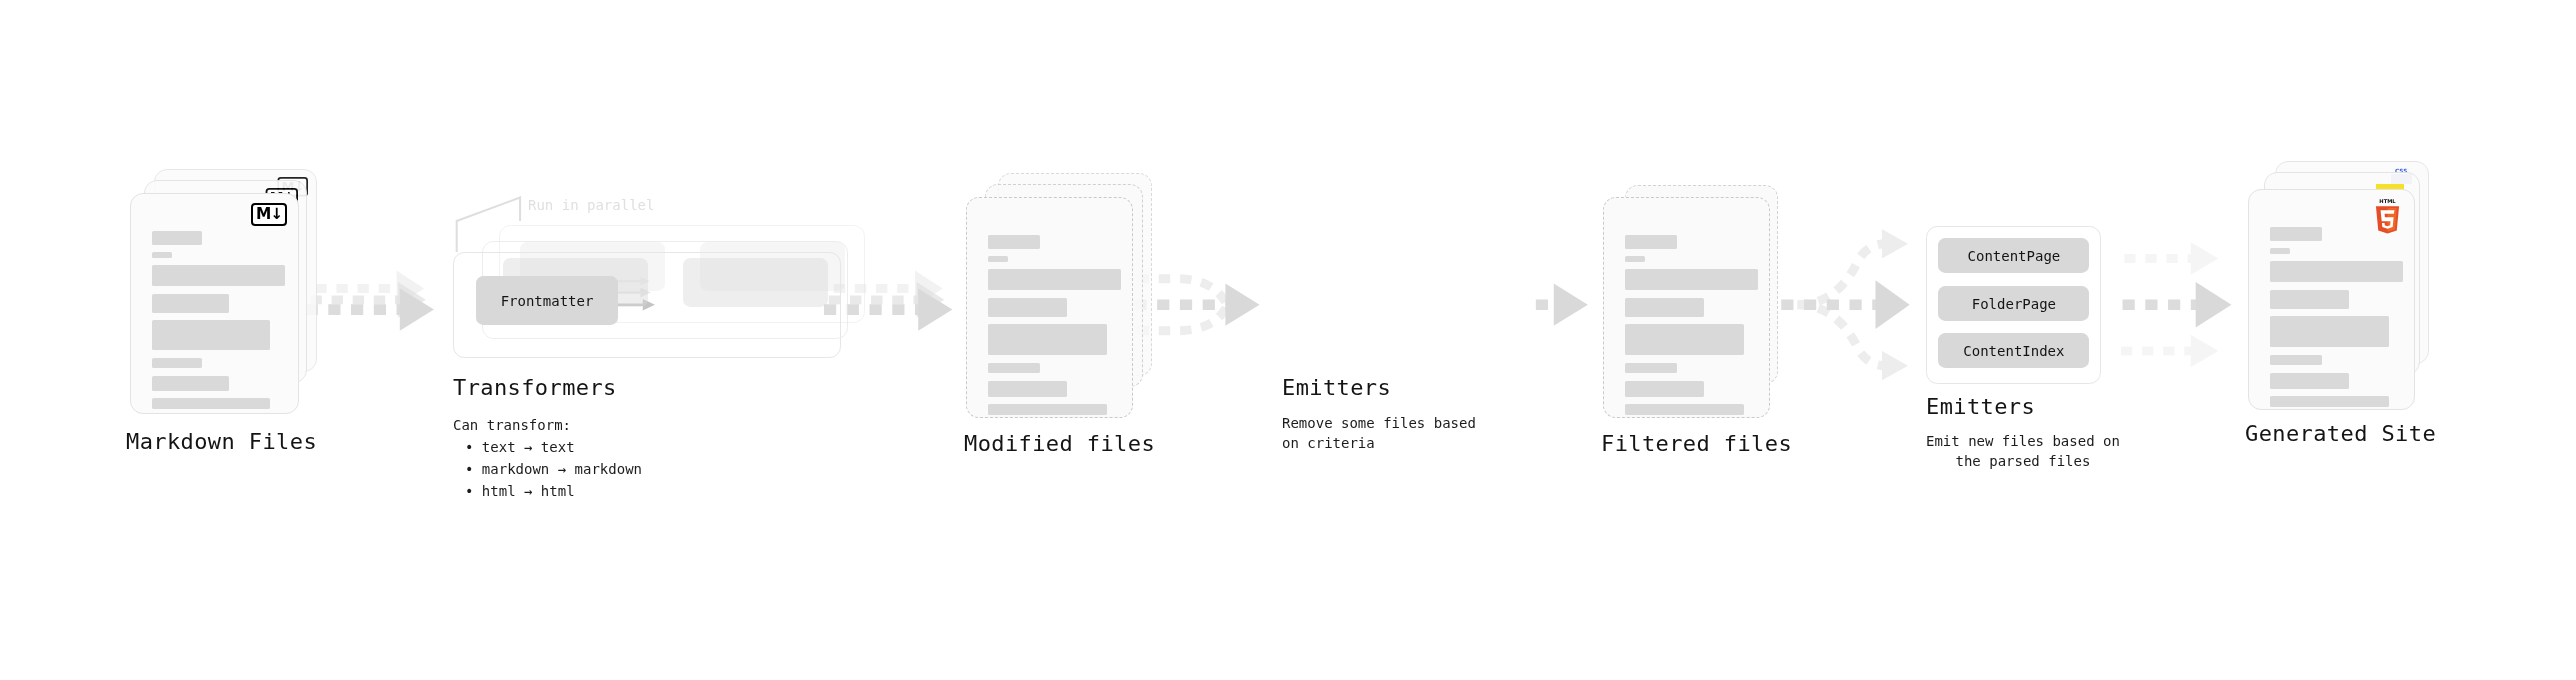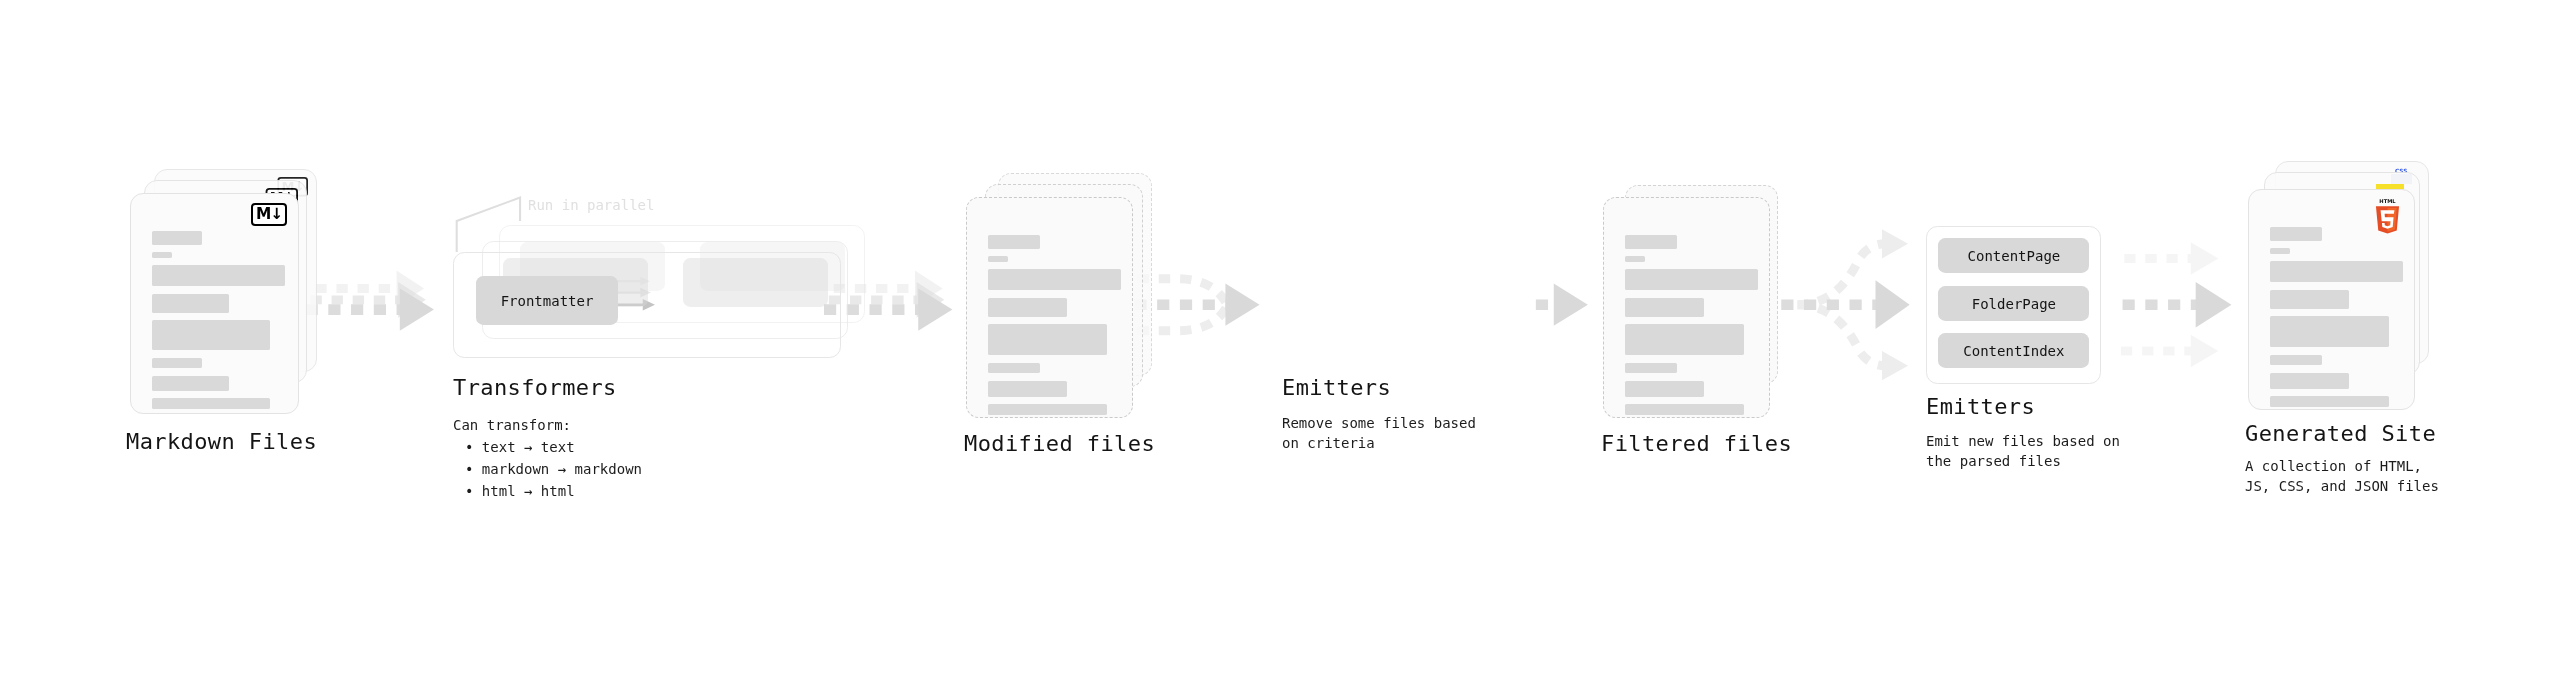--- a/index.html
+++ b/index.html
@@ -285,21 +285,21 @@
     </div>
   </div>
   <div class="title" style="left:1601px; top:431px;text-align:right;">Filtered files</div>
 
   <div class="group-box" style="left:1926px; top:226px; width:175px; height:158px;">
     <div class="pill" style="left:11.4px; top:11.4px; width:151px; height:35px;">ContentPage</div>
     <div class="pill" style="left:11.4px; top:59px; width:151px; height:35px;">FolderPage</div>
     <div class="pill" style="left:11.4px; top:106px; width:151px; height:35px;">ContentIndex</div>
   </div>
   <div class="title" style="left:1926px; top:394px;text-align:right;">Emitters</div>
-  <div class="subtitle" style="left:1926px; top:432px;">Emit new files based on
+  <div class="subtitle" style="left:1926px; top:432px;text-align:center;">Emit new files based on
 the parsed files</div>
 
   <div class="doc-stack">
     <div class="doc-card" style="left:2275px; top:161px; width:154px; height:203px; opacity:.9;">
       <div class="css-badge" style="right:16.3px; top:12.2px;">
           <span class="cssword">CSS</span>
         </div>
     </div>
     <div class="doc-card" style="left:2264px; top:172px; width:156px; height:203px; opacity:.95;">
       <div class="js-badge" style="right:14.6px; top:11.4px;"></div>
@@ -317,17 +317,15 @@
         <div class="bar" style="width:133px; height:21px;"></div>
         <div class="bar" style="width:79px; height:19.5px;"></div>
         <div class="bar" style="width:119px; height:31px;"></div>
         <div class="bar" style="width:52px; height:10.6px;"></div>
         <div class="bar" style="width:79px; height:16.3px;"></div>
         <div class="bar" style="width:119px; height:10.6px;"></div>
       </div>
     </div>
   </div>
   <div class="title" style="left:2245px; top:421px;">Generated Site</div>
-  <div class="subtitle" style="left:2245px; top:457px;">A collection of HTML,
-JS, CSS, and JSON files</div>
 
 </div>
 
 
 </body></html>

